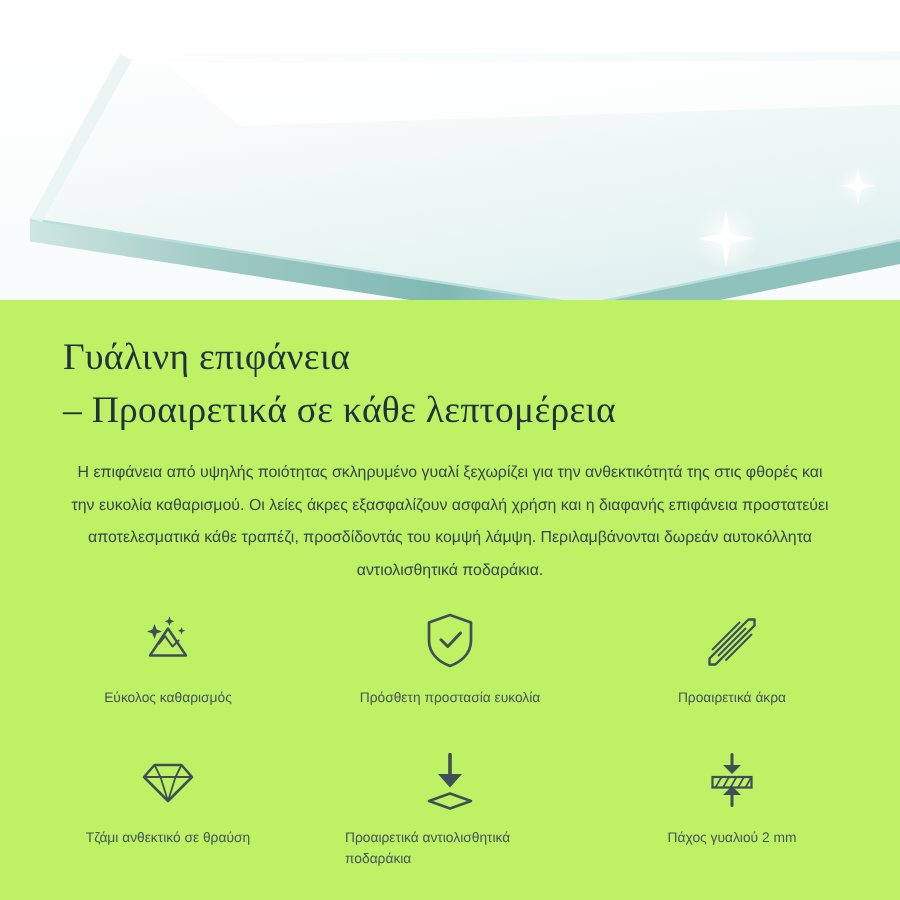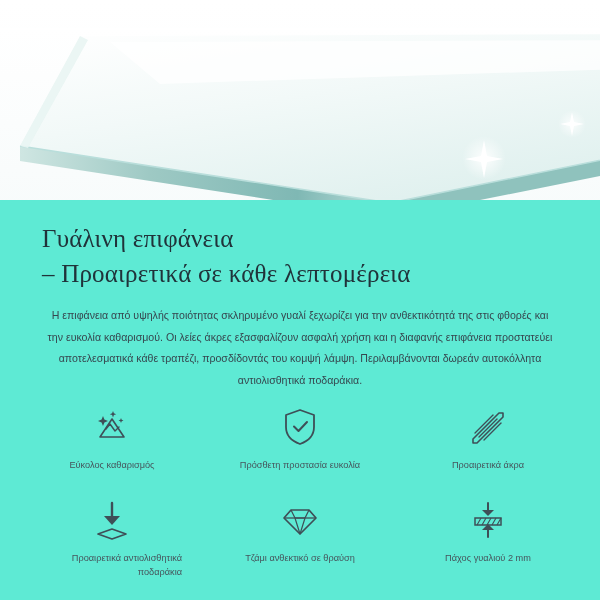--- a/index.html
+++ b/index.html
@@ -10,21 +10,21 @@
     width: 600px;
     height: 600px;
     background: #ffffff;
     font-family: "Liberation Sans", sans-serif;
     overflow: hidden;
   }
   .page {
     position: relative;
     width: 600px;
     height: 600px;
-    background: #5eead4;
+    background: #bef264;
     overflow: hidden;
   }
 
   
   .hero {
     position: relative;
     width: 600px;
     height: 200px;
     background: linear-gradient(180deg, #ffffff 0%, #fdfefe 40%, #fbfdfd 100%);
     overflow: hidden;
@@ -92,21 +92,21 @@
     height: 46px;
     display: flex;
     align-items: center;
     justify-content: center;
     margin-bottom: 9px;
   }
   .feature-label {
     font-size: 9.2px;
     line-height: 1.5;
     color: #46555c;
-    text-align: right;
+    text-align: left;
     max-width: 140px;
   }
   svg { display: block; }
 </style>
 </head>
 <body>
 
 <div class="page">
 
   <div class="hero">
@@ -193,40 +193,40 @@
           <path d="M12 30 L30 12" stroke="#3e4f57" stroke-width="1.3" stroke-linecap="round"></path>
           <path d="M17 33 L34 16" stroke="#3e4f57" stroke-width="1.3" stroke-linecap="round"></path>
           <path d="M8 26 L26 8" stroke="#3e4f57" stroke-width="1.3" stroke-linecap="round"></path>
         </svg>
       </span>
       <span class="feature-label">Προαιρετικά άκρα</span>
     </div>
 
     <div class="feature">
       <span class="feature-icon">
-        <svg width="40" height="42" viewBox="0 0 40 42">
-          <path d="M20 4 V22" stroke="#3e4f57" stroke-width="2.4" stroke-linecap="round"></path>
-          <path d="M12 17 L20 26 L28 17 Z" fill="#3e4f57"></path>
-          <path d="M20 30 L34 35 L20 40 L6 35 Z" fill="none" stroke="#3e4f57" stroke-width="1.7" stroke-linejoin="round"></path>
-        </svg>
-      </span>
-      <span class="feature-label">Προαιρετικά αντιολισθητικά ποδαράκια</span>
-    </div>
-
-    <div class="feature">
-      <span class="feature-icon">
         <svg width="42" height="40" viewBox="0 0 42 40">
           <path d="M12 10 L30 10 L37 18 L21 34 L5 18 Z" fill="none" stroke="#3e4f57" stroke-width="1.7" stroke-linejoin="round"></path>
           <path d="M5 18 L37 18" stroke="#3e4f57" stroke-width="1.3"></path>
           <path d="M12 10 L16 18 L21 34" fill="none" stroke="#3e4f57" stroke-width="1.2"></path>
           <path d="M30 10 L26 18 L21 34" fill="none" stroke="#3e4f57" stroke-width="1.2"></path>
           <path d="M16 18 L26 18" stroke="#3e4f57" stroke-width="1.2"></path>
         </svg>
       </span>
       <span class="feature-label">Τζάμι ανθεκτικό σε θραύση</span>
+    </div>
+
+    <div class="feature">
+      <span class="feature-icon">
+        <svg width="40" height="42" viewBox="0 0 40 42">
+          <path d="M20 4 V22" stroke="#3e4f57" stroke-width="2.4" stroke-linecap="round"></path>
+          <path d="M12 17 L20 26 L28 17 Z" fill="#3e4f57"></path>
+          <path d="M20 30 L34 35 L20 40 L6 35 Z" fill="none" stroke="#3e4f57" stroke-width="1.7" stroke-linejoin="round"></path>
+        </svg>
+      </span>
+      <span class="feature-label">Προαιρετικά αντιολισθητικά ποδαράκια</span>
     </div>
 
     <div class="feature">
       <span class="feature-icon">
         <svg width="40" height="42" viewBox="0 0 40 42">
           <path d="M20 4 V14" stroke="#3e4f57" stroke-width="2" stroke-linecap="round"></path>
           <path d="M14 11 L20 17 L26 11 Z" fill="#3e4f57"></path>
           <rect x="7" y="19" width="26" height="7" fill="none" stroke="#3e4f57" stroke-width="1.5"></rect>
           <path d="M9 26 L13 19 M14 26 L18 19 M19 26 L23 19 M24 26 L28 19 M29 26 L33 19" stroke="#3e4f57" stroke-width="1.1"></path>
           <path d="M20 38 V28" stroke="#3e4f57" stroke-width="2" stroke-linecap="round"></path>

